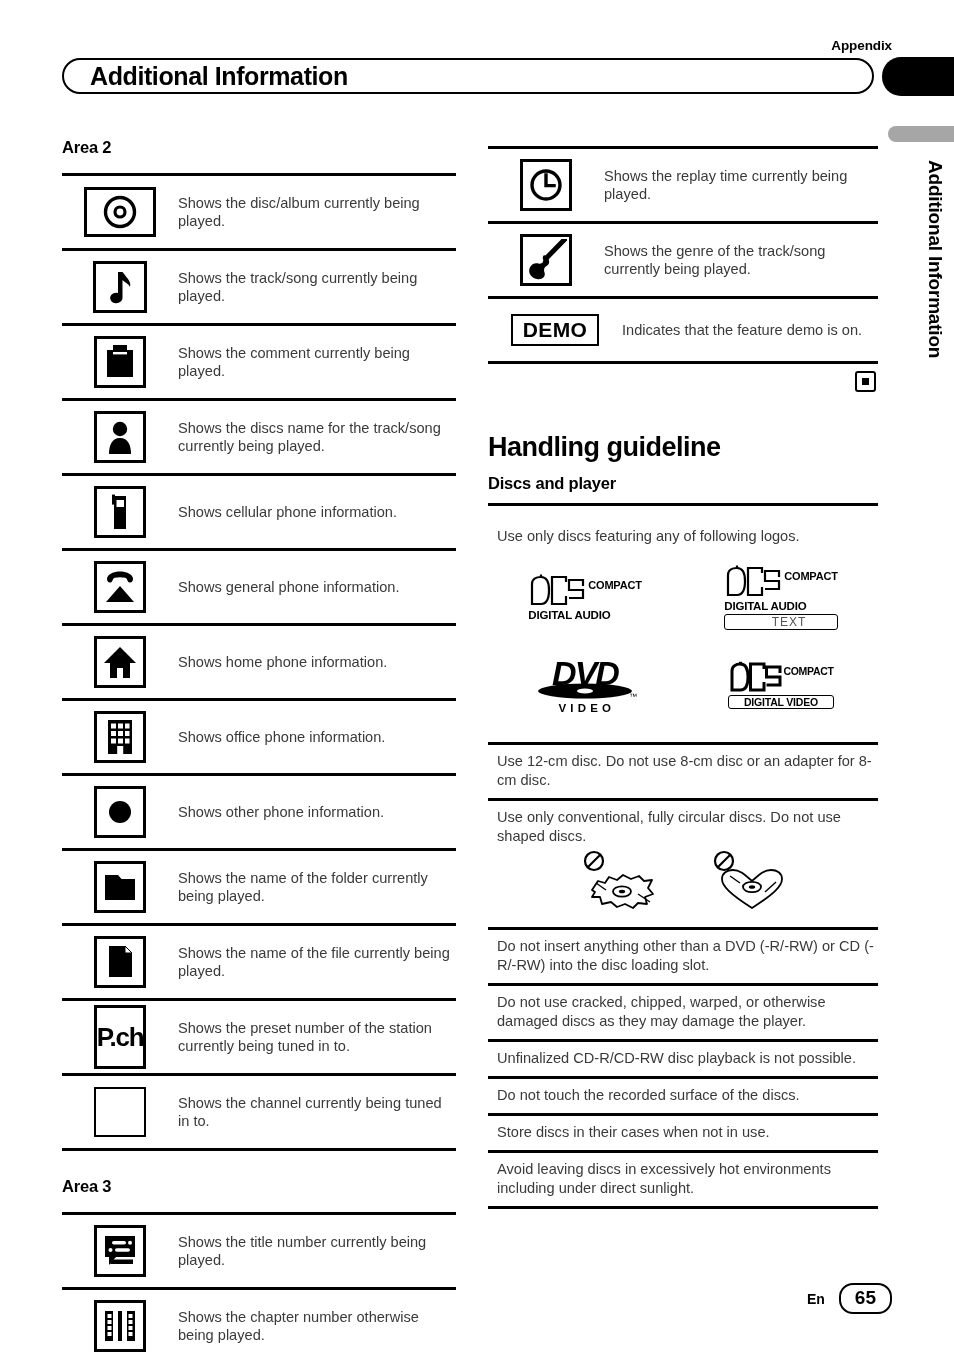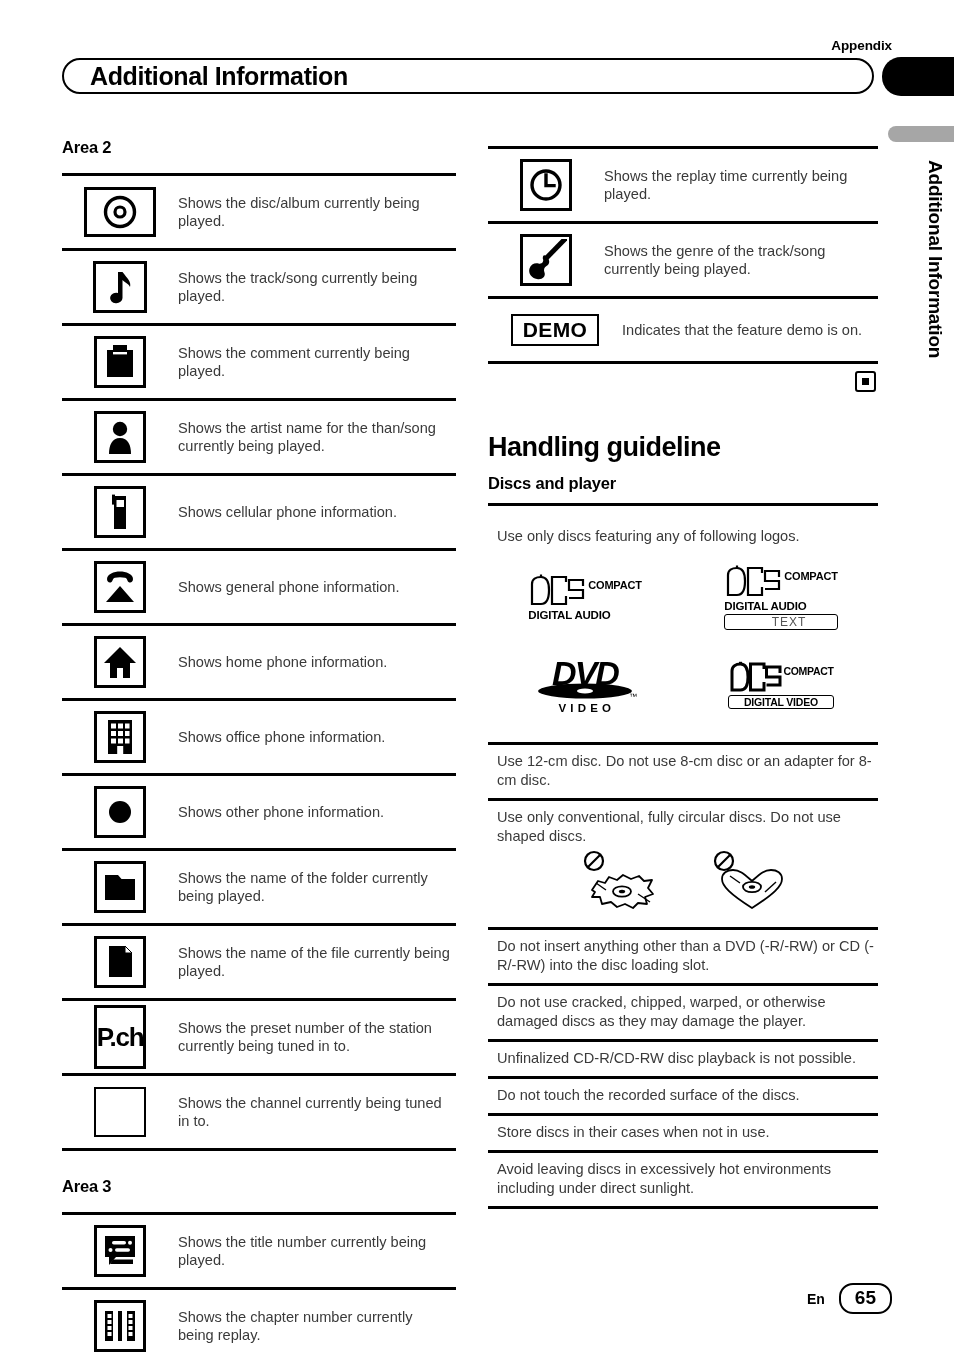--- a/index.html
+++ b/index.html
@@ -289,21 +289,21 @@
 
     <div class="icon-row">
       <div class="icon-cell">
         <div class="gbox" style="width:52px;height:52px;">
           <svg width="30" height="38" viewBox="0 0 30 38">
               <circle cx="15" cy="11" r="7.2" fill="#000"></circle>
               <path d="M15 20 C7 20 4 27 4 36 L26 36 C26 27 23 20 15 20 Z" fill="#000"></path>
             </svg>
         </div>
       </div>
-      <div class="desc-cell">Shows the artist name for  the than/song currently being played.</div>
+      <div class="desc-cell">Shows the discs name for  the track/song currently being played.</div>
     </div>
 
     <div class="icon-row">
       <div class="icon-cell">
         <div class="gbox" style="width:52px;height:52px;">
           <svg width="28" height="38" viewBox="0 0 28 38">
               <path d="M8 3 L20 3 L20 36 L8 36 Z" fill="#000"></path>
               <rect x="10.5" y="7" width="7.5" height="7" fill="#fff"></rect>
               <rect x="6" y="1.6" width="3" height="10" fill="#000"></rect>
             </svg>
@@ -443,21 +443,21 @@
                 <rect x="4.5" y="17" width="4" height="4"></rect>
                 <rect x="4.5" y="23" width="4" height="4"></rect>
                 <rect x="25.5" y="5" width="4" height="4"></rect>
                 <rect x="25.5" y="11" width="4" height="4"></rect>
                 <rect x="25.5" y="17" width="4" height="4"></rect>
                 <rect x="25.5" y="23" width="4" height="4"></rect>
               </g>
             </svg>
         </div>
       </div>
-      <div class="desc-cell">Shows the chapter number currently being replay.</div>
+      <div class="desc-cell">Shows the chapter number otherwise being played.</div>
     </div>
   </div>
 
 </div>
 
 <div class="column" id="col-right">
 
   <div class="icon-table" style="margin-top:8px;">
 
     <div class="icon-row">

